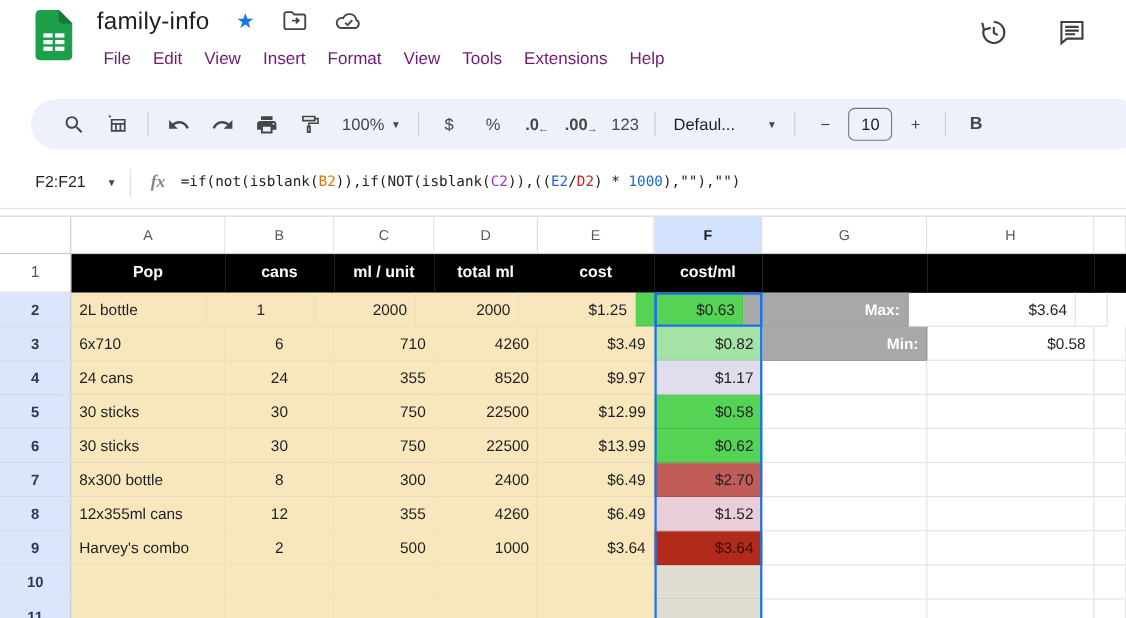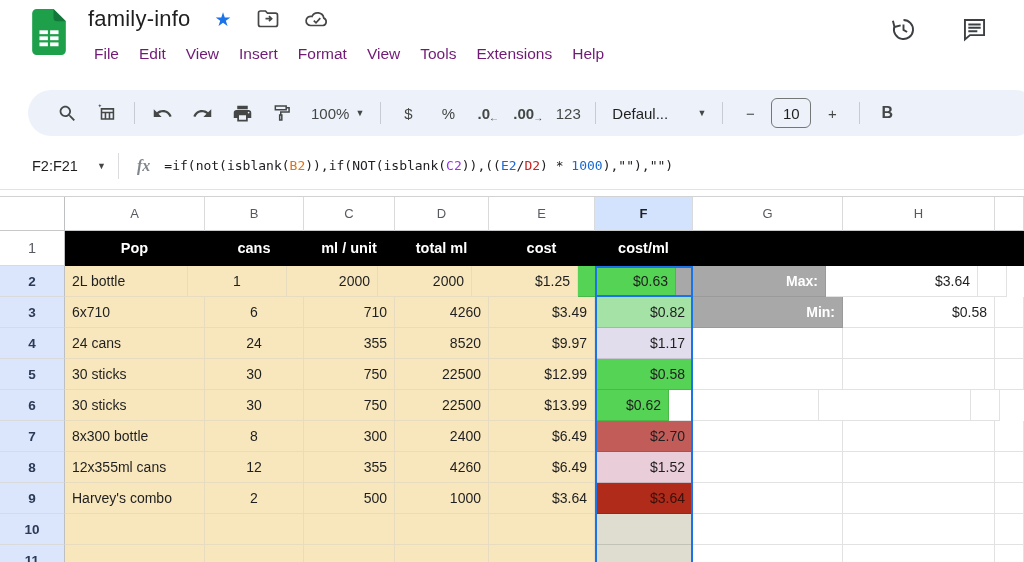--- a/index.html
+++ b/index.html
@@ -292,21 +292,21 @@
       <div class="cell ar" style="width: 152px;"></div>
       <div class="cell " style="width: 29px;"></div>
     </div>
     <div class="g-row datarow">
       <div class="cell rowhdr hl" style="width: 65px;">6</div>
       <div class="cell al cream" style="width: 140px;">30 sticks</div>
       <div class="cell ac cream" style="width: 99px;">30</div>
       <div class="cell ar cream" style="width: 91px;">750</div>
       <div class="cell ar cream" style="width: 94px;">22500</div>
       <div class="cell ar cream" style="width: 106px;">$13.99</div>
-      <div class="cell ar" style="width: 74px; background: rgb(85, 211, 85); border-color: rgba(0, 0, 0, 0.12);">$0.62</div>
+      <div class="cell ar" style="width: 98px; background: rgb(85, 211, 85); border-color: rgba(0, 0, 0, 0.12);">$0.62</div>
       <div class="cell ar" style="width: 150px;"></div>
       <div class="cell ar" style="width: 152px;"></div>
       <div class="cell " style="width: 29px;"></div>
     </div>
     <div class="g-row datarow">
       <div class="cell rowhdr hl" style="width: 65px;">7</div>
       <div class="cell al cream" style="width: 140px;">8x300 bottle</div>
       <div class="cell ac cream" style="width: 99px;">8</div>
       <div class="cell ar cream" style="width: 91px;">300</div>
       <div class="cell ar cream" style="width: 94px;">2400</div>

